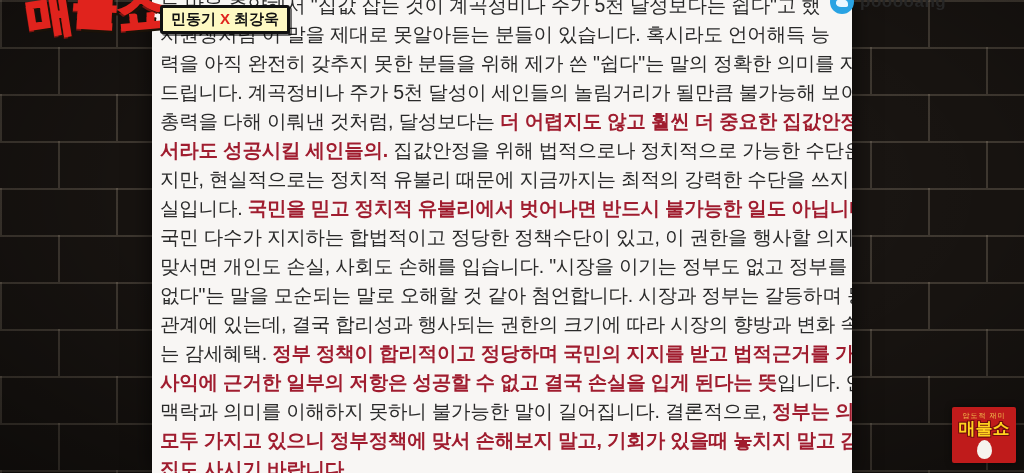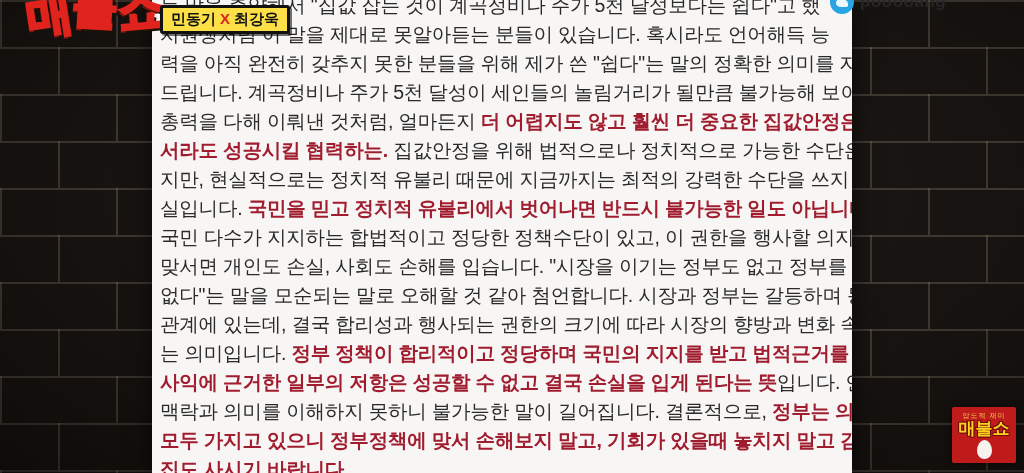--- a/index.html
+++ b/index.html
@@ -42,21 +42,21 @@
     text-shadow:3px 4px 0 #1a1208, -2px 3px 0 #7a1510;
     transform:rotate(-2deg);
   }
   .show-logo .ch{display:inline-block;}
   .show-logo .ch:nth-child(1){transform:rotate(-7deg) translateY(4px);}
   .show-logo .ch:nth-child(2){transform:rotate(5deg) translateY(-3px);}
   .show-logo .ch:nth-child(3){transform:rotate(-3deg) translateY(2px);}
   
   .guest-box{
     position:absolute;left:160px;top:5px;z-index:40;
-    background:#fde047;border:3px solid #111;border-radius:3px;
+    background:#fef9c3;border:3px solid #111;border-radius:3px;
     padding:2px 8px 3px 8px;
     font-weight:bold;font-size:15px;color:#111;line-height:18px;
     box-shadow:2px 2px 0 rgba(0,0,0,0.55);
   }
   .guest-box .vs{color:#e0231d;padding:0 4px;font-weight:900;}
   
   .watermark{position:absolute;left:830px;top:-10px;z-index:20;display:flex;align-items:center;}
   .watermark .bird{
     width:24px;height:24px;border-radius:50%;background:#29a3e3;
     position:relative;flex:0 0 auto;
@@ -90,29 +90,29 @@
 <body>
 
 <div class="brick-wall"></div>
 
 <div class="doc-panel">
   <div class="doc-lines">
       <div class="line"><span>는 말을 축약해서 "집값 잡는 것이 계곡정비나 주가 5천 달성보다는 쉽다"고 했</span></div>
       <div class="line"><span>치원생처럼 이 말을 제대로 못알아듣는 분들이 있습니다. 혹시라도 언어해득 능</span></div>
       <div class="line"><span>력을 아직 완전히 갖추지 못한 분들을 위해 제가 쓴 "쉽다"는 말의 정확한 의미를 자세히 풀어 써</span></div>
       <div class="line"><span>드립니다. 계곡정비나 주가 5천 달성이 세인들의 놀림거리가 될만큼 불가능해 보이고 어려웠지만</span></div>
-      <div class="line"><span>총력을 다해 이뤄낸 것처럼, 얼마든지 </span><span class="red">더 어렵지도 않고 훨씬 더 중요한 집값안정은 무슨 수를 써</span></div>
-      <div class="line"><span class="red">서라도 성공시킬 협력하는.</span><span> 집값안정을 위해 법적으로나 정치적으로 가능한 수단은 얼마든지 있</span></div>
+      <div class="line"><span>총력을 다해 이뤄낸 것처럼, 달성보다는 </span><span class="red">더 어렵지도 않고 훨씬 더 중요한 집값안정은 무슨 수를 써</span></div>
+      <div class="line"><span class="red">서라도 성공시킬 세인들의.</span><span> 집값안정을 위해 법적으로나 정치적으로 가능한 수단은 얼마든지 있</span></div>
       <div class="line"><span>지만, 현실적으로는 정치적 유불리 때문에 지금까지는 최적의 강력한 수단을 쓰지 못해 온 것이 사</span></div>
       <div class="line"><span>실입니다. </span><span class="red">국민을 믿고 정치적 유불리에서 벗어나면 반드시 불가능한 일도 아닙니다.</span></div>
       <div class="line"><span>국민 다수가 지지하는 합법적이고 정당한 정책수단이 있고, 이 권한을 행사할 의지가 있는 정부에</span></div>
       <div class="line"><span>맞서면 개인도 손실, 사회도 손해를 입습니다. "시장을 이기는 정부도 없고 정부를 이기는 시장도</span></div>
       <div class="line"><span>없다"는 말을 모순되는 말로 오해할 것 같아 첨언합니다. 시장과 정부는 갈등하며 동시에 협력하는</span></div>
       <div class="line"><span>관계에 있는데, 결국 합리성과 행사되는 권한의 크기에 따라 시장의 향방과 변화 속도가 결정된다</span></div>
-      <div class="line"><span>는 의미입니다. </span><span class="red">정부 정책이 합리적이고 정당하며 국민의 지지를 받고 법적근거를 가지고 있다면,</span></div>
+      <div class="line"><span>는 감세혜택. </span><span class="red">정부 정책이 합리적이고 정당하며 국민의 지지를 받고 법적근거를 가지고 있다면,</span></div>
       <div class="line"><span class="red">사익에 근거한 일부의 저항은 성공할 수 없고 결국 손실을 입게 된다는 뜻</span><span>입니다. 언어의 기본적</span></div>
       <div class="line"><span>맥락과 의미를 이해하지 못하니 불가능한 말이 길어집니다. 결론적으로, </span><span class="red">정부는 의지와 수단을</span></div>
       <div class="line"><span class="red">모두 가지고 있으니 정부정책에 맞서 손해보지 말고, 기회가 있을때 놓치지 말고 감세혜택 누리며</span></div>
       <div class="line"><span class="red">집도 사시기 바랍니다</span></div>
     </div>
 </div>
 
 <div class="show-logo"><span class="ch">매</span><span class="ch">불</span><span class="ch">쇼</span></div>
 
 <div class="guest-box">

